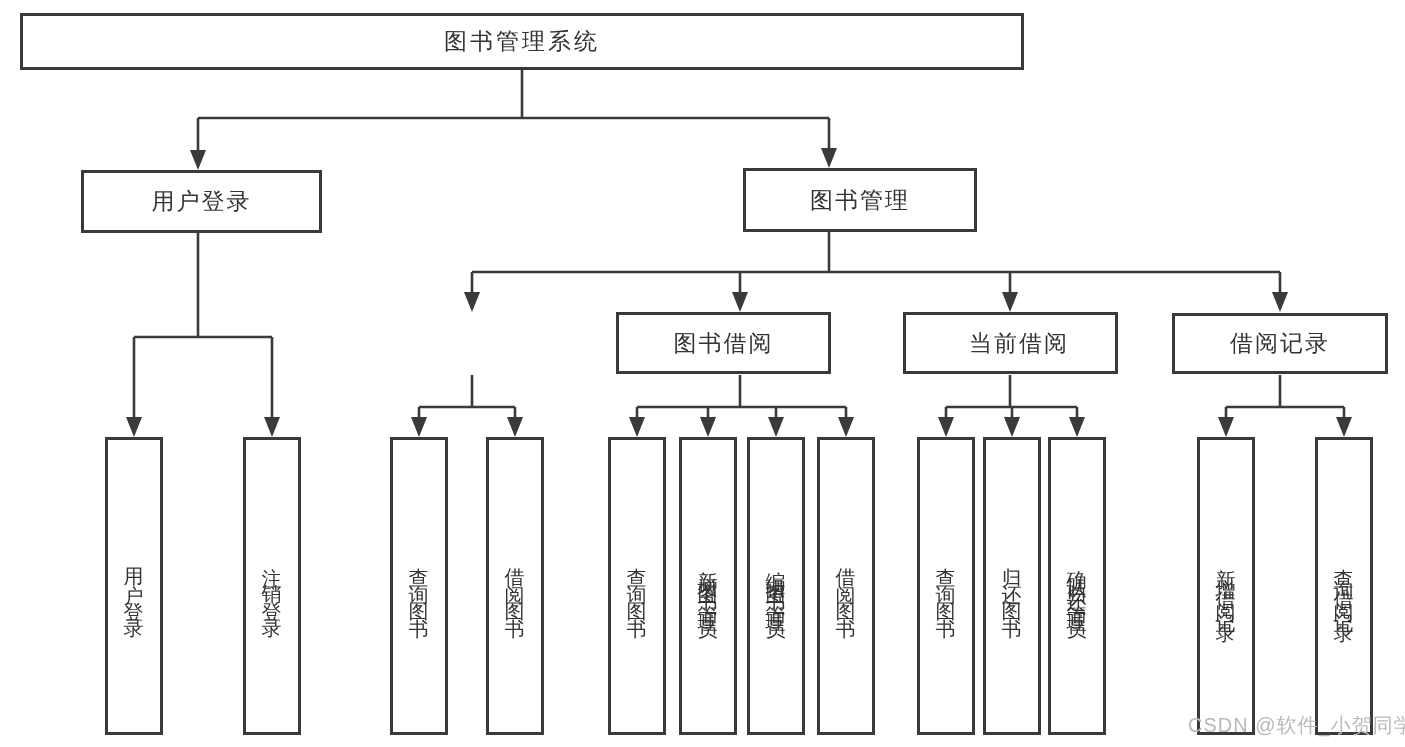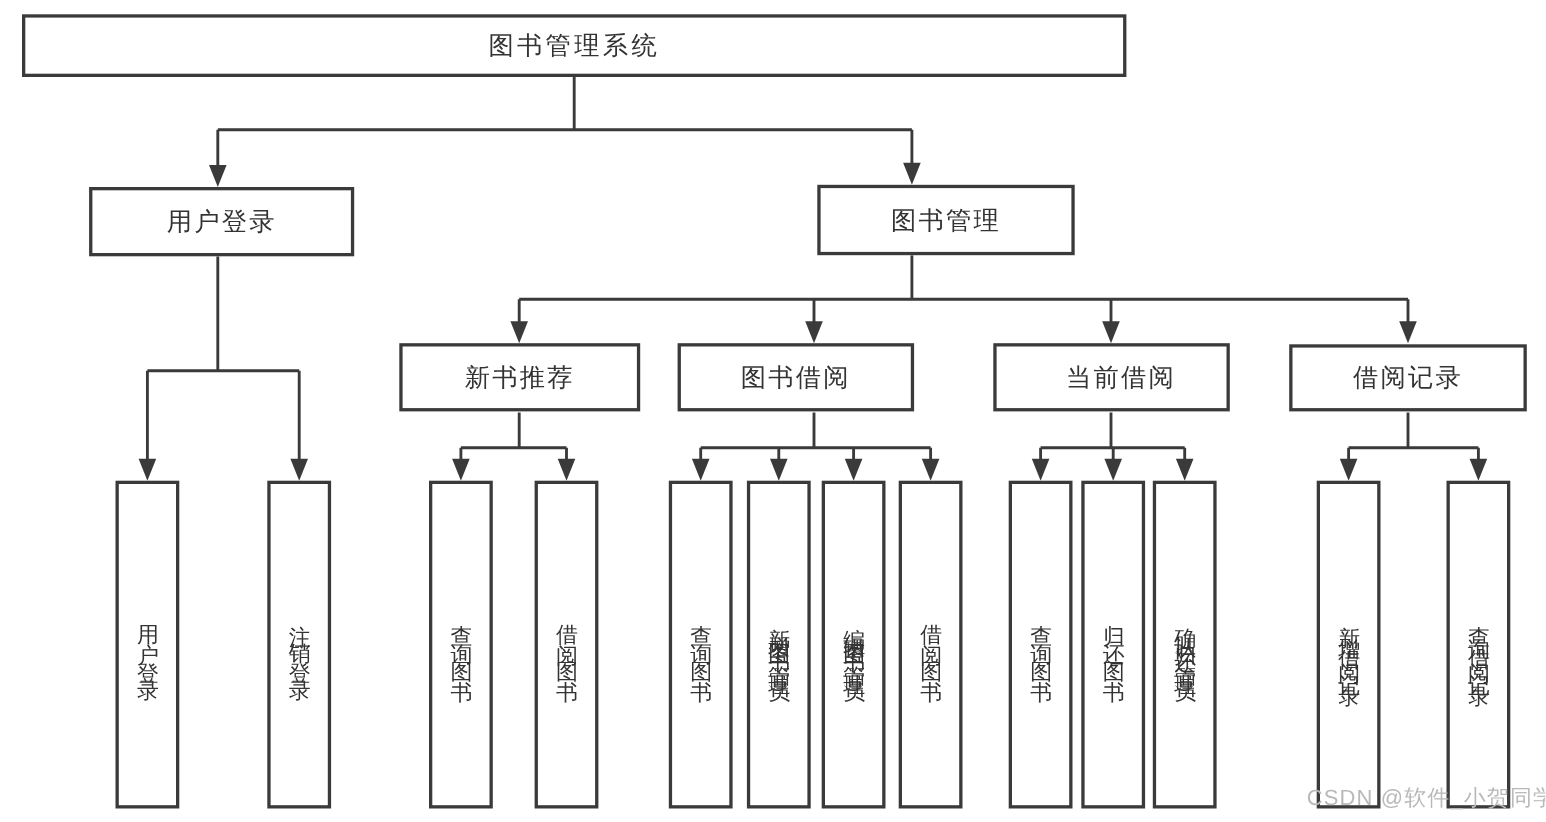--- a/index.html
+++ b/index.html
@@ -95,21 +95,20 @@
     <use href="#ah" x="1077" y="437"></use>
     <use href="#ah" x="1226" y="437"></use>
     <use href="#ah" x="1344" y="437"></use>
   </svg>
 
   <div class="box h root" style="left:20px; top:13px; width:1004px; height:57px;">图书管理系统</div>
 
   <div class="box h" style="left:81px; top:170px; width:241px; height:63px;">用户登录</div>
   <div class="box h" style="left:712px; top:168px; width:234px; height:64px;margin-left:31px;">图书管理</div>
 
-  <div class="box h" style="left:363px; top:312px; width:219px; height:62px;">新书推荐</div>
   <div class="box h" style="left:616px; top:312px; width:215px; height:62px;">图书借阅</div>
   <div class="box h" style="left:903px; top:312px; width:215px; height:62px;padding-left:17px;">当前借阅</div>
   <div class="box h" style="left:1172px; top:313px; width:216px; height:61px;">借阅记录</div>
 
   <div class="box v sp-l" style="left:105px;">
     <span class="vtext">用户登录</span>
   </div>
   <div class="box v sp-l" style="left:243px;">
     <span class="vtext">注销登录</span>
   </div>

